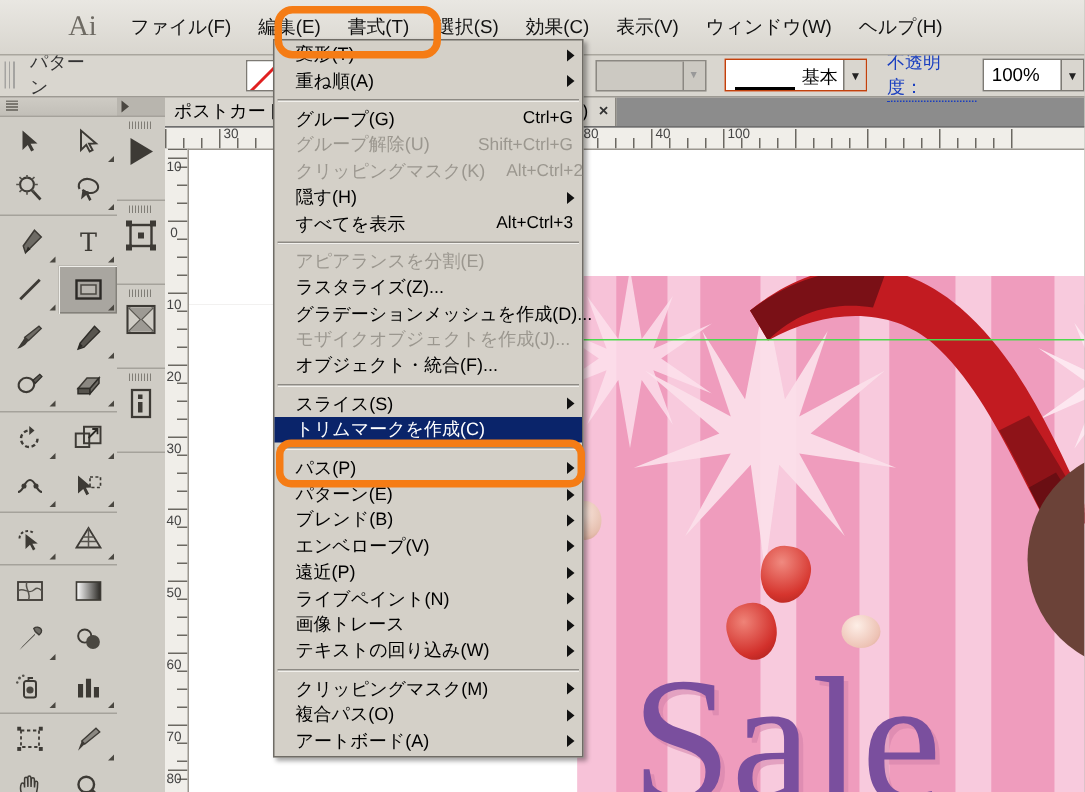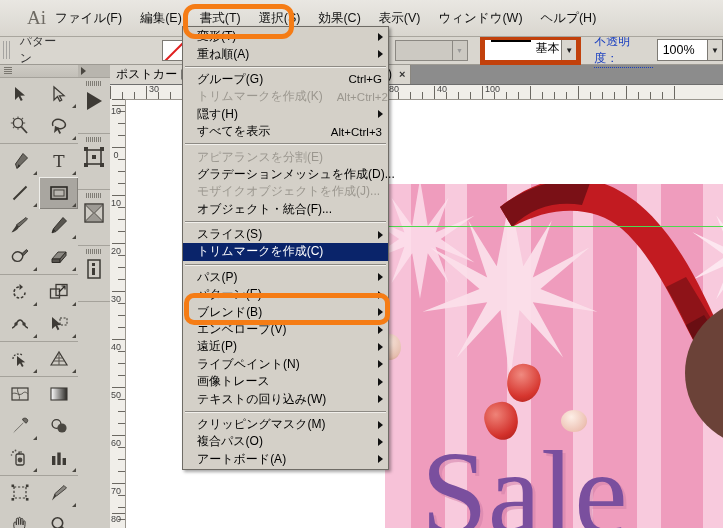--- a/index.html
+++ b/index.html
@@ -12,22 +12,22 @@
   #app{position:relative;width:723px;height:528px;}
 
   
   .menubar{
     position:absolute;left:0;top:0;width:723px;height:36px;
     background:linear-gradient(#e9e7e2,#d9d6cf);
     border-bottom:1px solid #a9a69e;
     display:flex;align-items:center;
   }
   .ai-logo{
-    width:46px;text-align:right;font-family:"Liberation Serif","DejaVu Serif",serif;
-    font-size:19px;color:#6e6a63;letter-spacing:0px;font-weight:normal;
+    width:46px;text-align:center;font-family:"Liberation Serif","DejaVu Serif",serif;
+    font-size:19px;color:#6e6a63;letter-spacing:0px;font-weight:normal;padding-left:32px;
   }
   .menu-item{
     padding:4px 9px;font-size:12.5px;color:#111;white-space:nowrap;
     position:relative;
   }
   .menu-item.active{background:#a8a8a8;color:#000;}
 
   
   .optionsbar{
     position:absolute;left:0;top:36px;width:723px;height:28px;
@@ -54,22 +54,22 @@
   .mini-arrow{
     width:14px;height:19px;background:#d9d6cf;border-left:1px solid #7d7a74;
     display:flex;align-items:center;justify-content:center;font-size:7px;color:#333;
   }
   .combo{
     border:1px solid #8b8882;background:#ccc9c2;height:19px;width:72px;
     display:flex;align-items:center;
   }
   .combo .mini-arrow{margin-left:auto;background:#ccc9c2;border-left:1px solid #8b8882;color:#999;}
   .stroke-combo{
-    margin-left:12px;border:5px solid #c2410c;background:#fff;height:20px;width:94px;
-    display:flex;align-items:flex-start;
+    margin-left:12px;border:1px solid #c2410c;background:#fff;height:20px;width:94px;
+    display:flex;align-items:flex-end;
   }
   .stroke-line{width:40px;height:2px;background:#000;margin:0 5px 0 6px;}
   .stroke-text{font-size:12px;}
   .stroke-combo .mini-arrow{margin-left:auto;height:20px;background:#d9d6cf;font-size:8px;color:#222;}
   .opac-label{
     margin-left:13px;font-size:12px;color:#1a3fc0;
     border-bottom:1px dotted #1a3fc0;
   }
   .opac-box{
     margin-left:4px;border:1px solid #7d7a74;background:#fff;height:20px;width:66px;
@@ -699,36 +699,43 @@
       <div class="mi">
         <span>重ね順(A)</span>
         <span class="sub"></span>
       </div>
       <div class="msep"></div>
       <div class="mi">
         <span>グループ(G)</span>
         <span class="accel">Ctrl+G</span>
       </div>
       <div class="mi disabled">
-        <span>トリムマークを作成(K)</span>
+        <span>グループ解除(U)</span>
+        <span class="accel">Shift+Ctrl+G</span>
+      </div>
+      <div class="mi disabled">
+        <span>クリッピングマスク(K)</span>
         <span class="accel">Alt+Ctrl+2</span>
       </div>
       <div class="mi">
         <span>隠す(H)</span>
         <span class="sub"></span>
       </div>
       <div class="mi">
         <span>すべてを表示</span>
         <span class="accel">Alt+Ctrl+3</span>
       </div>
       <div class="msep"></div>
       <div class="mi disabled">
         <span>アピアランスを分割(E)</span>
       </div>
       <div class="mi">
+        <span>ラスタライズ(Z)...</span>
+      </div>
+      <div class="mi">
         <span>グラデーションメッシュを作成(D)...</span>
       </div>
       <div class="mi disabled">
         <span>モザイクオブジェクトを作成(J)...</span>
       </div>
       <div class="mi">
         <span>オブジェクト・統合(F)...</span>
       </div>
       <div class="msep"></div>
       <div class="mi">

